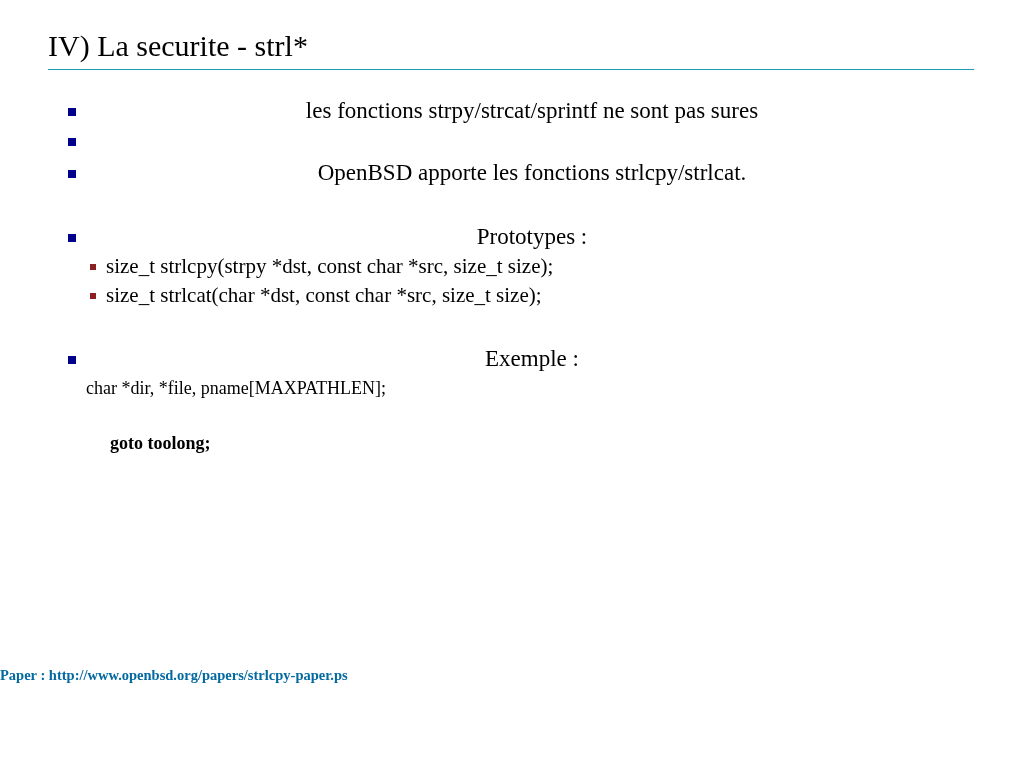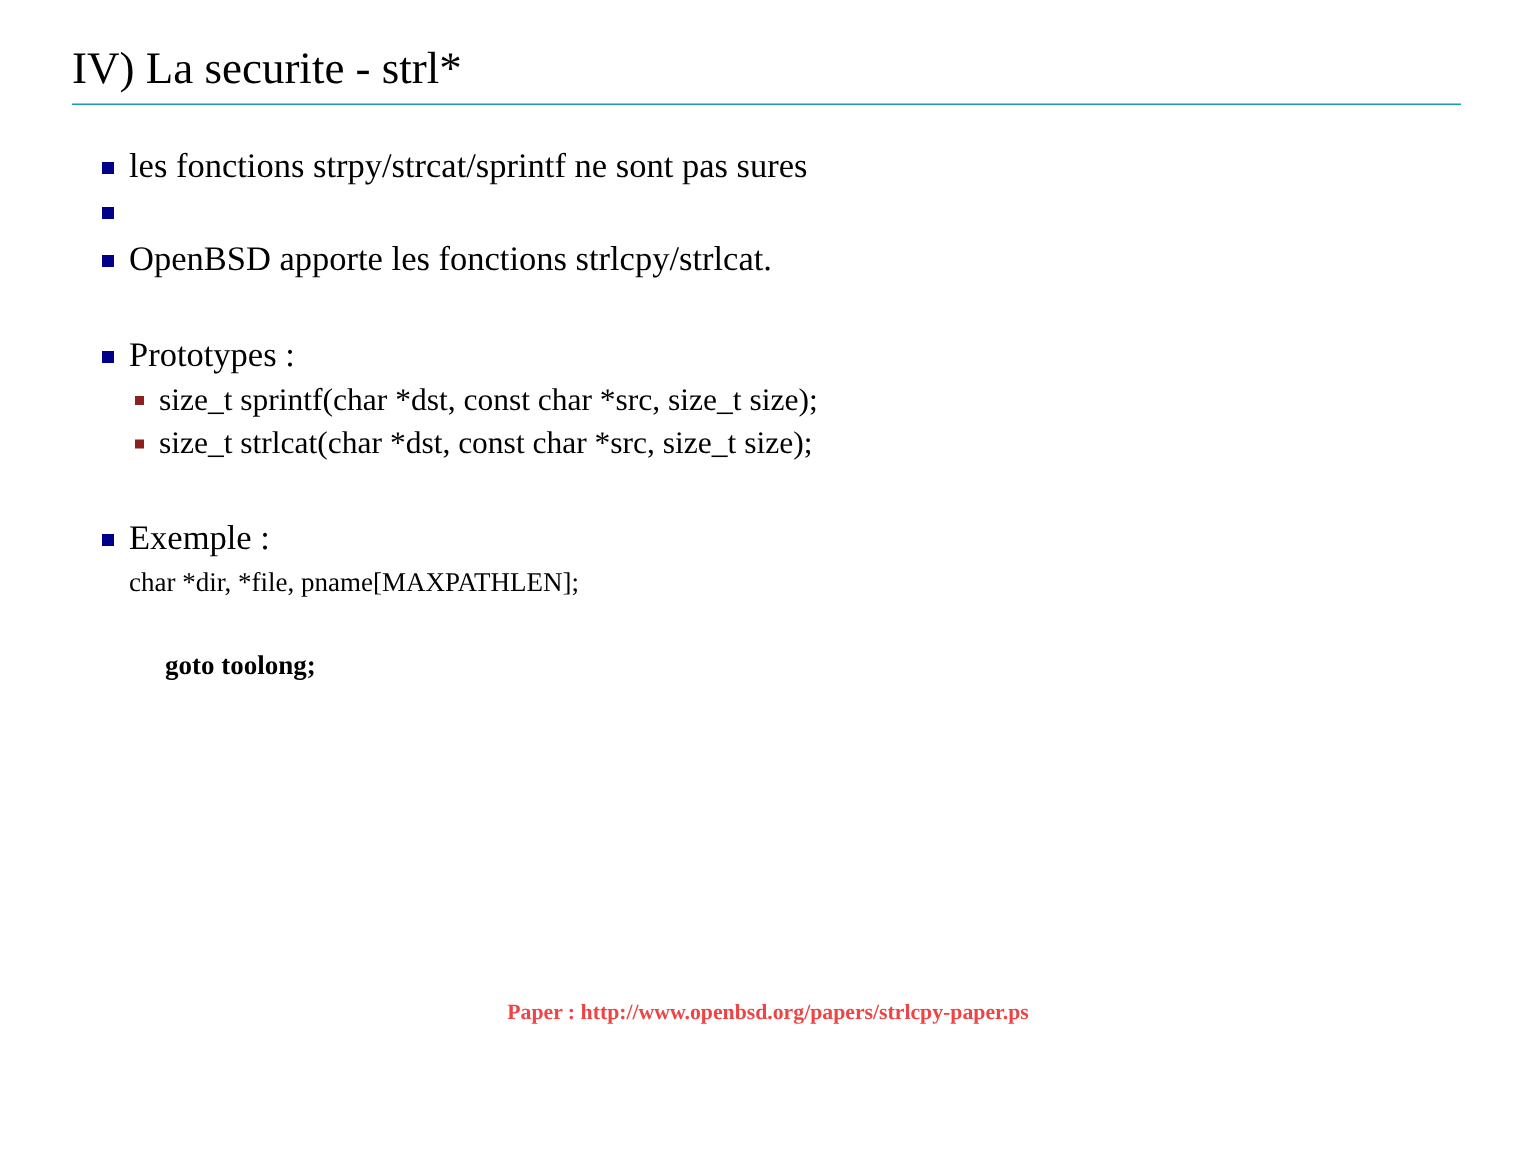--- a/index.html
+++ b/index.html
@@ -46,20 +46,21 @@
     width: 930px;
   }
   .bullet-row {
     position: relative;
     display: block;
     padding-left: 38px;
     font-size: 23px;
     line-height: 30px;
     color: #000000;
     white-space: nowrap;
+    text-align: center;
   }
   .bullet-row .marker {
     position: absolute;
     left: 20px;
     top: 12px;
     width: 8px;
     height: 8px;
     background: #00008b;
   }
   .sub-row {
@@ -92,26 +93,26 @@
     font-weight: bold;
   }
   .spacer-md { height: 26px; }
   .spacer-lg { height: 32px; }
   .spacer-xl { height: 34px; }
   .footer {
     position: absolute;
     left: 0;
     top: 664px;
     width: 1024px;
-    text-align: center;
+    text-align: left;
     font-family: "Liberation Serif", serif;
     font-weight: bold;
     font-size: 14.5px;
     line-height: 23px;
-    color: #ef4444;
+    color: #0369a1;
   }
   .footer div { white-space: nowrap; }
 </style>
 </head>
 <body>
 
 <div class="slide">
 
   <div class="slide-title">IV) La securite - strl*</div>
   <div class="title-rule"></div>
@@ -136,21 +137,21 @@
 
     <div class="spacer-xl"></div>
 
     <div class="bullet-row">
       <span class="marker"></span>
       <span>Prototypes :</span>
     </div>
 
     <div class="sub-row">
       <span class="marker-sub"></span>
-      <span>size_t sprintf(char *dst, const char *src, size_t size);</span>
+      <span>size_t strlcpy(strpy *dst, const char *src, size_t size);</span>
     </div>
 
     <div class="sub-row">
       <span class="marker-sub"></span>
       <span>size_t strlcat(char *dst, const char *src, size_t size);</span>
     </div>
 
     <div class="spacer-xl"></div>
 
     <div class="bullet-row">

